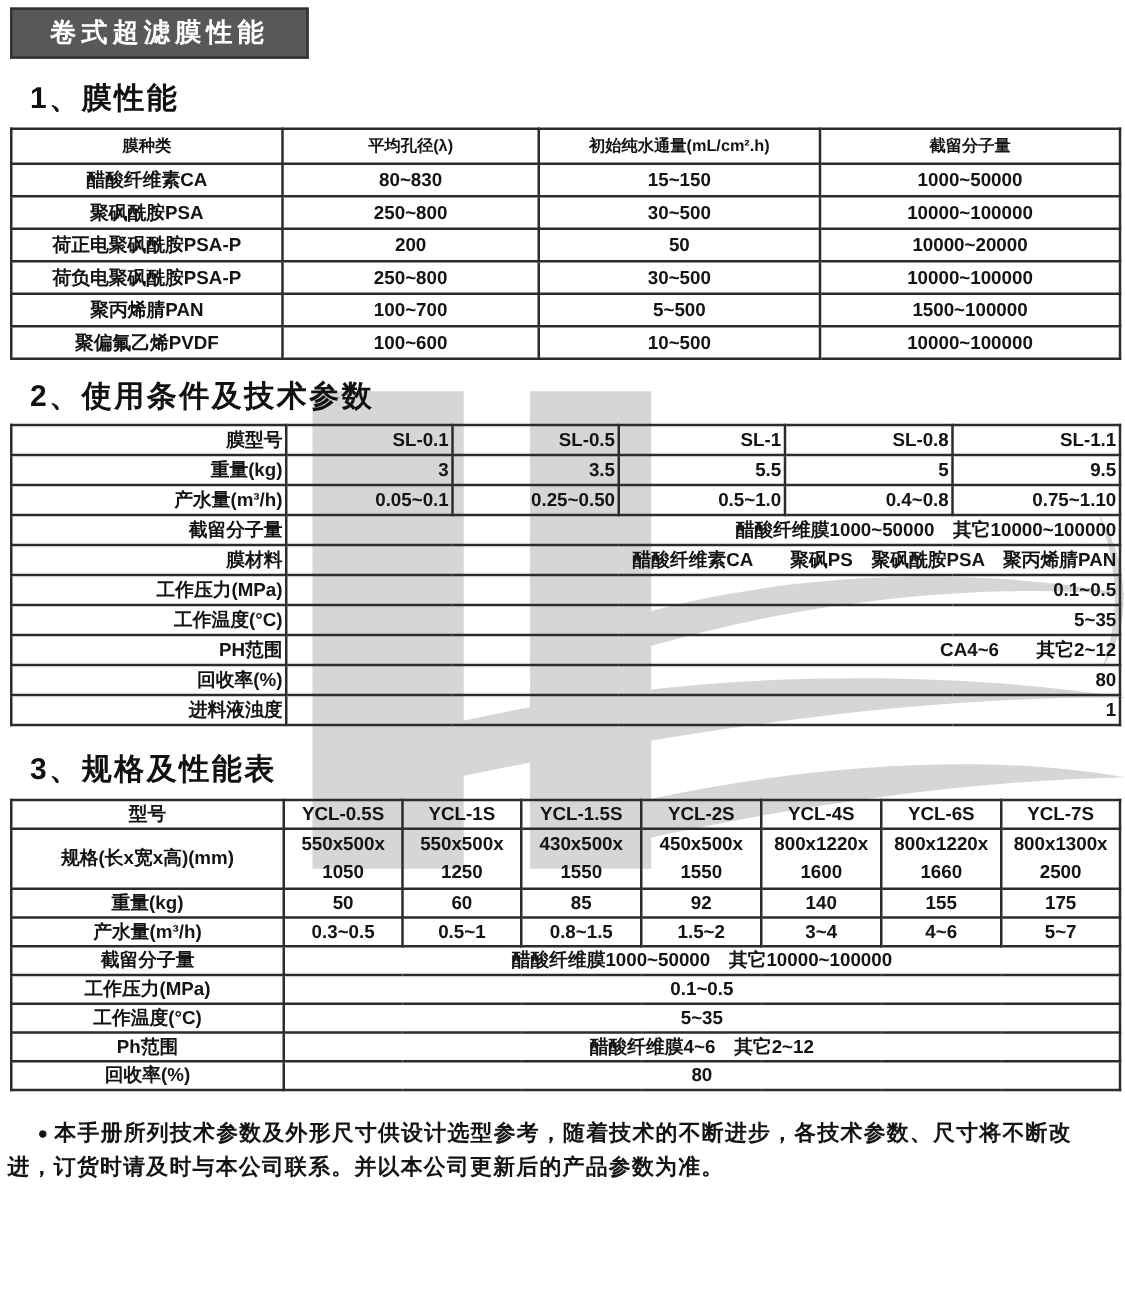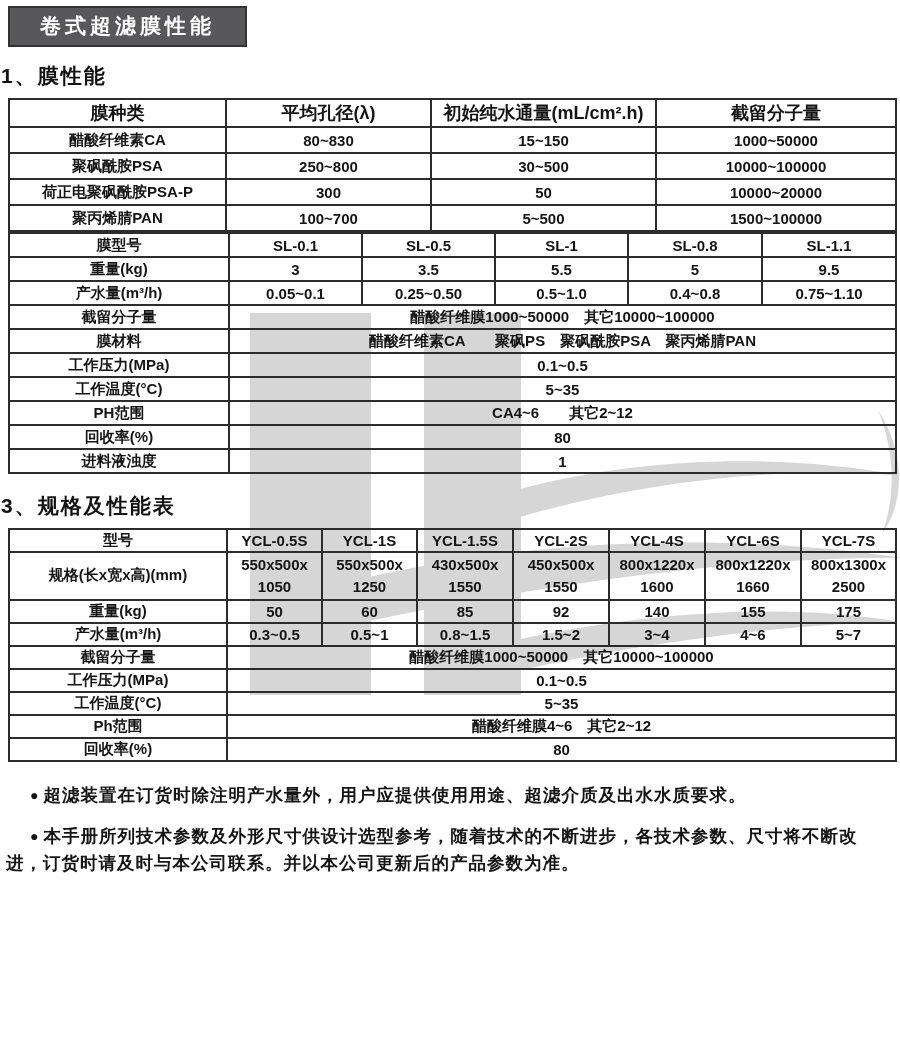--- a/index.html
+++ b/index.html
@@ -13,39 +13,39 @@
 
   .badge{
     display:inline-block;background:#58585a;color:#ffffff;
     border:2px solid #333333;font-weight:bold;font-size:21px;
     letter-spacing:4px;padding:4px 30px 5px 30px;text-align:right;
   }
   #badge-top{margin:6px 0 0 8px;}
   #badge-service{margin:26px 0 0 8px;}
 
   h2.sec{
-    font-size:21px;font-weight:bold;color:#111;
-    margin:0 0 0 1px;letter-spacing:2px;
+    font-size:24px;font-weight:bold;color:#111;
+    margin:0 0 0 24px;letter-spacing:2px;
   }
   #sec1-title{margin-top:15px;margin-bottom:8px;}
   #sec2-title{margin-top:13px;margin-bottom:6px;}
   #sec3-title{margin-top:18px;margin-bottom:8px;}
 
   table{
     border-collapse:collapse;margin-left:8px;width:887px;
     table-layout:fixed;background:transparent;
   }
   th,td{
     border:2px solid #2c2c2c;text-align:center;vertical-align:middle;
     font-weight:bold;font-size:15px;color:#141414;padding:1px 2px;
     background:transparent;overflow:hidden;
   }
-  #table1 th{height:24px;font-size:18px;}
+  #table1 th{height:24px;font-size:13px;}
   #table1 td{height:22px;}
-  #table2 th,#table2 td{height:20px;}
+  #table2 th,#table2 td{height:20px;text-align:right;}
   #table3 th,#table3 td{height:19px;margin-top:27px;}
   td.two-line{white-space:pre-line;line-height:1.45;height:44px;}
 
   #notes{margin:20px 10px 0 6px;}
   #notes p{
     font-size:17.5px;font-weight:bold;color:#141414;line-height:1.55;
     margin:0 0 14px 0;text-indent:24px;letter-spacing:1px;
   }
   .bullet{margin-right:4px;font-size:14px;vertical-align:1px;}
 </style>
@@ -90,33 +90,46 @@
       <td>1000~50000</td>
     </tr>
     <tr>
       <td>聚砜酰胺PSA</td>
       <td>250~800</td>
       <td>30~500</td>
       <td>10000~100000</td>
     </tr>
     <tr>
       <td>荷正电聚砜酰胺PSA-P</td>
-      <td>300</td>
+      <td>200</td>
       <td>50</td>
       <td>10000~20000</td>
+    </tr>
+    <tr>
+      <td>荷负电聚砜酰胺PSA-P</td>
+      <td>250~800</td>
+      <td>30~500</td>
+      <td>10000~100000</td>
     </tr>
     <tr>
       <td>聚丙烯腈PAN</td>
       <td>100~700</td>
       <td>5~500</td>
       <td>1500~100000</td>
     </tr>
+    <tr>
+      <td>聚偏氟乙烯PVDF</td>
+      <td>100~600</td>
+      <td>10~500</td>
+      <td>10000~100000</td>
+    </tr>
   </tbody>
     </table>
 
+  <h2 id="sec2-title" class="sec">2、使用条件及技术参数</h2>
 
   <table id="table2">
     <colgroup>
         <col style="width:220px">
         <col style="width:133px">
         <col style="width:133px">
         <col style="width:133px">
         <col style="width:134px">
         <col style="width:134px">
       </colgroup>
@@ -255,17 +268,16 @@
     </tr>
     <tr>
       <td>回收率(%)</td>
       <td colspan="7">80</td>
     </tr>
   </tbody>
     </table>
 
 
   <div id="notes">
-    <p><span class="bullet">●</span><span>超滤装置在订货时除注明产水量外，用户应提供使用用途、超滤介质及出水水质要求。</span></p>
     <p><span class="bullet">●</span><span>本手册所列技术参数及外形尺寸供设计选型参考，随着技术的不断进步，各技术参数、尺寸将不断改进，订货时请及时与本公司联系。并以本公司更新后的产品参数为准。</span></p>
   </div>
 
 </div>
 
 </body></html>

